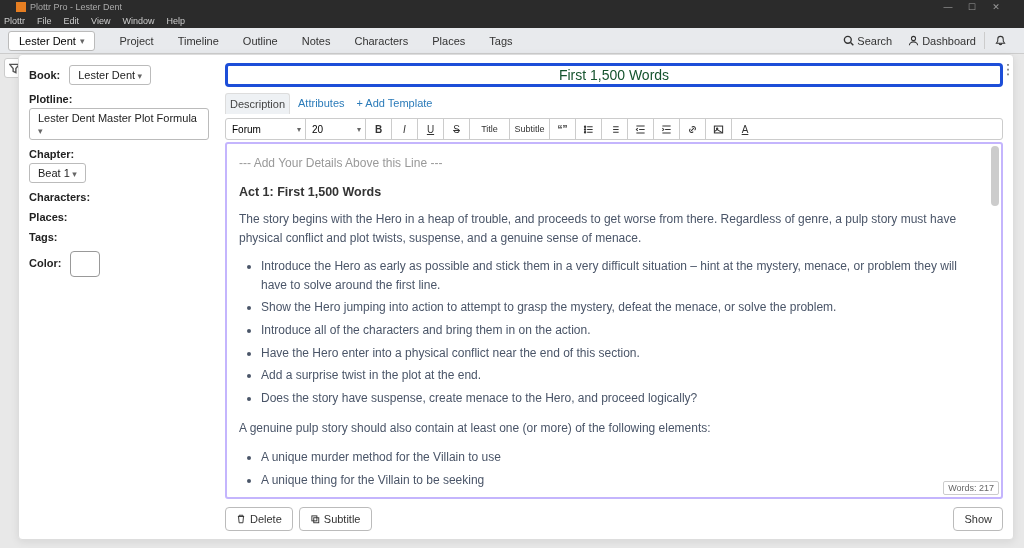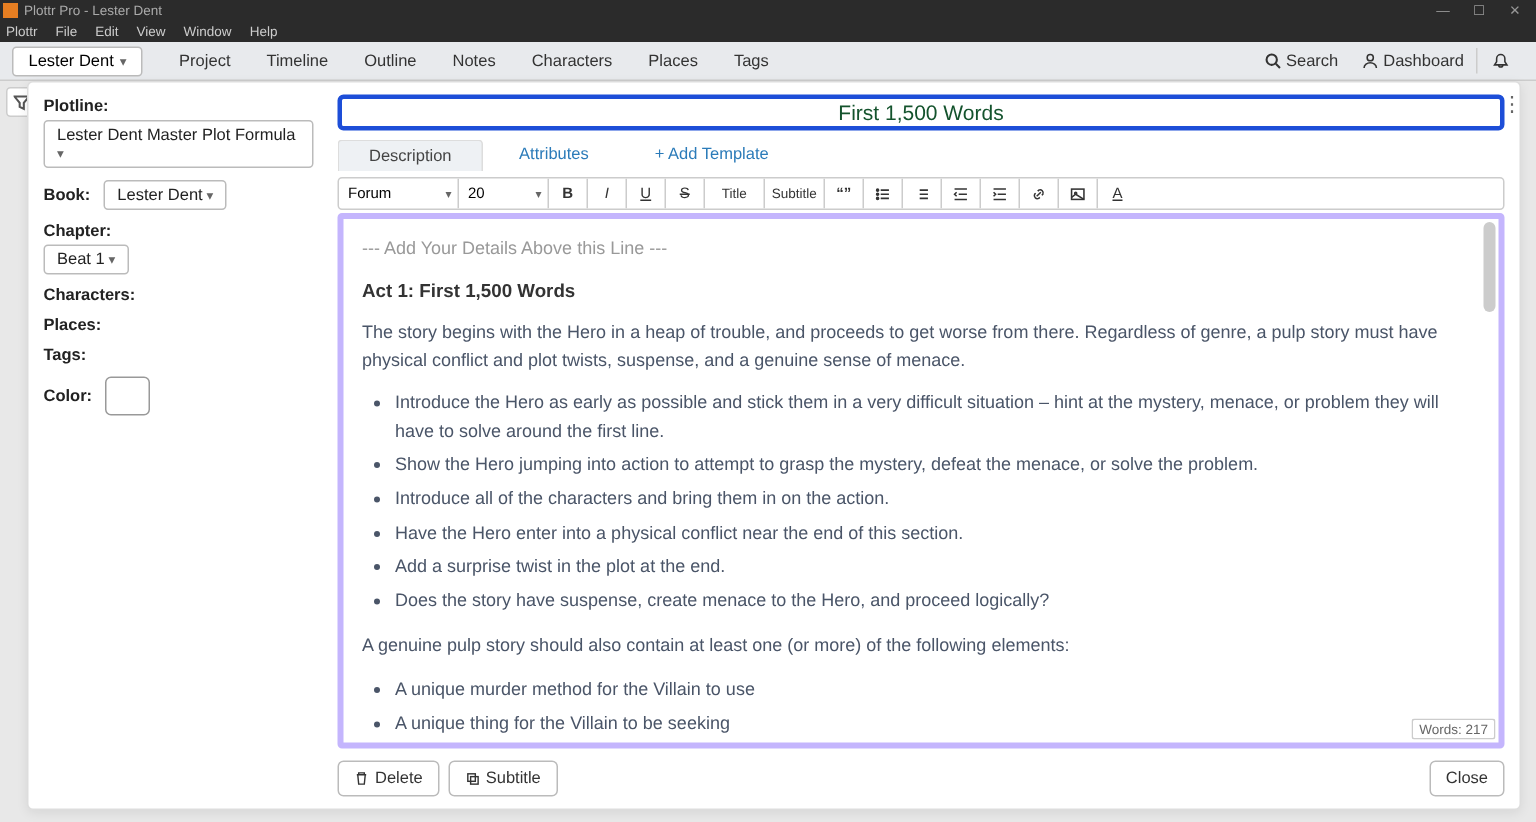--- a/index.html
+++ b/index.html
@@ -1,18 +1,18 @@
 <!DOCTYPE html>
 <html><head>
 <meta charset="utf-8">
 <style>
 * { box-sizing: border-box; margin: 0; padding: 0; font-family: -apple-system, BlinkMacSystemFont, "Segoe UI", Arial, sans-serif; }
 body { background: #e8e8e8; width: 1024px; height: 548px; overflow: hidden; font-size: 12px; }
 
-.titlebar { background: #2b2b2b; color: #ccc; height: 14px; display: flex; align-items: center; padding: 0 2px; font-size: 9px; }
+.titlebar { background: #2b2b2b; color: #ccc; height: 14px; display: flex; align-items: center; padding: 0 16px; font-size: 9px; }
 .titlebar .app-icon { width: 10px; height: 10px; background:#e67e22; margin-right:4px; }
 .titlebar .title { color:#aaa; }
 .titlebar .spacer { flex:1; }
 .titlebar .winbtn { width:24px; text-align:center; color:#999; }
 
 .menubar { background:#2b2b2b; color:#ccc; height:14px; display:flex; align-items:center; padding:0 4px; font-size:9px; gap:12px; }
 .menubar span { color:#ccc; }
 
 .toolbar { background:#e8eaed; height:26px; border-bottom:1px solid #ccc; display:flex; align-items:center; padding:0 8px; font-size:11px; }
 .toolbar .proj-btn { background:#fff; border:1px solid #bbb; border-radius:3px; padding:3px 10px; margin-right:12px; display:flex; align-items:center; gap:4px; }
@@ -34,33 +34,33 @@
 .select-box.full { display:block; }
 .caret::after { content:" ▾"; font-size:9px; color:#666; }
 .color-swatch { width:30px; height:26px; border:1px solid #999; border-radius:4px; display:inline-block; vertical-align:middle; margin-left:6px; }
 
 .right-pane { flex:1; display:flex; flex-direction:column; padding:8px 10px 8px 6px; position:relative; }
 .more-btn { position:absolute; right:-2px; top:6px; color:#666; font-size:14px; }
 
 .title-input { border:3px solid #1d4ed8; border-radius:4px; height:24px; display:flex; align-items:center; justify-content:center; font-family: Georgia, serif; font-size:14px; color:#14532d; margin-bottom:6px; }
 
 .tabs { display:flex; gap:4px; font-size:11px; margin-bottom:4px; }
-.tab { padding:4px 20px; border-radius:3px 3px 0 0; color:#2b7bb9; }
+.tab { padding:4px 4px; border-radius:3px 3px 0 0; color:#2b7bb9; }
 .tab.active { background:#eef1f4; color:#444; border:1px solid #ddd; border-bottom:none; }
 .tab.add { color:#2b7bb9; }
 
 .editor-toolbar { border:1px solid #ccc; border-radius:3px; display:flex; align-items:stretch; height:22px; font-size:10px; margin-bottom:2px; overflow:hidden; }
 .et-sel { border-right:1px solid #ccc; display:flex; align-items:center; padding:0 6px; min-width:60px; position:relative; }
 .et-sel.font { min-width:80px; }
 .et-sel::after { content:"▾"; position:absolute; right:4px; font-size:8px; color:#666; }
 .et-btn { border-right:1px solid #ccc; width:26px; display:flex; align-items:center; justify-content:center; color:#333; }
 .et-btn.wide { width:40px; font-size:9px; }
 .et-btn svg { width:11px; height:11px; }
 
-.editor-area { border:4px solid #c4b5fd; border-radius:3px; flex:1; position:relative; overflow:hidden;padding-left:13px; }
+.editor-area { border:2px solid #c4b5fd; border-radius:3px; flex:1; position:relative; overflow:hidden;padding-left:13px; }
 .editor-scroll { position:absolute; inset:0; overflow-y:auto; padding:10px 18px 10px 12px; font-family: Georgia, 'Times New Roman', serif; color:#4a5568; font-size:12px; line-height:1.55; }
 .editor-scroll .hint { color:#999; font-style:normal; margin-bottom:10px; }
 .editor-scroll h4 { color:#333; font-weight:700; font-size:12.5px; margin-bottom:8px; }
 .editor-scroll p { margin-bottom:10px; }
 .editor-scroll ul { margin:0 0 12px 22px; }
 .editor-scroll li { margin-bottom:4px; list-style:disc; }
 .wordcount { position:absolute; right:2px; bottom:2px; background:#fff; border:1px solid #ccc; border-radius:2px; font-size:9px; color:#666; padding:1px 4px; }
 .scrollbar { position:absolute; right:2px; top:2px; width:8px; height:60px; background:#ccc; border-radius:4px; }
 
 .footer { display:flex; padding-top:8px; gap:6px; }
@@ -126,26 +126,26 @@
   <div class="filter-btn">
     <svg width="11" height="11" viewBox="0 0 16 16" fill="none" stroke="#555" stroke-width="2">
         <path d="M1 2h14L10 8v6l-4-2V8L1 2z"></path>
       </svg>
   </div>
 
   <div class="modal">
 
     <div class="left-pane">
       <div class="field-row">
+        <span class="field-label" style="display:inline; margin-right:6px;">Book:</span>
+        <span class="select-box caret"><span>Lester Dent</span></span>
+      </div>
+      <div class="field-row">
         <span class="field-label">Plotline:</span>
         <div class="select-box full caret"><span>Lester Dent Master Plot Formula</span></div>
-      </div>
-      <div class="field-row">
-        <span class="field-label" style="display:inline; margin-right:6px;">Book:</span>
-        <span class="select-box caret"><span>Lester Dent</span></span>
       </div>
       <div class="field-row">
         <span class="field-label">Chapter:</span>
         <span class="select-box caret"><span>Beat 1</span></span>
       </div>
       <div class="field-row">
           <span class="field-label">Characters:</span>
         </div>
       <div class="field-row">
           <span class="field-label">Places:</span>
@@ -281,19 +281,19 @@
         </div>
         <div class="btn">
           <svg width="10" height="10" viewBox="0 0 16 16" stroke="#333" stroke-width="1.5" fill="none">
               <rect x="3" y="3" width="8" height="8"></rect>
               <rect x="6" y="6" width="8" height="8"></rect>
             </svg>
           <span>Subtitle</span>
         </div>
         <div class="spacer"></div>
         <div class="btn">
-            <span>Close</span>
+            <span>Show</span>
           </div>
       </div>
     </div>
 
   </div>
 </div>
 
 </body></html>

